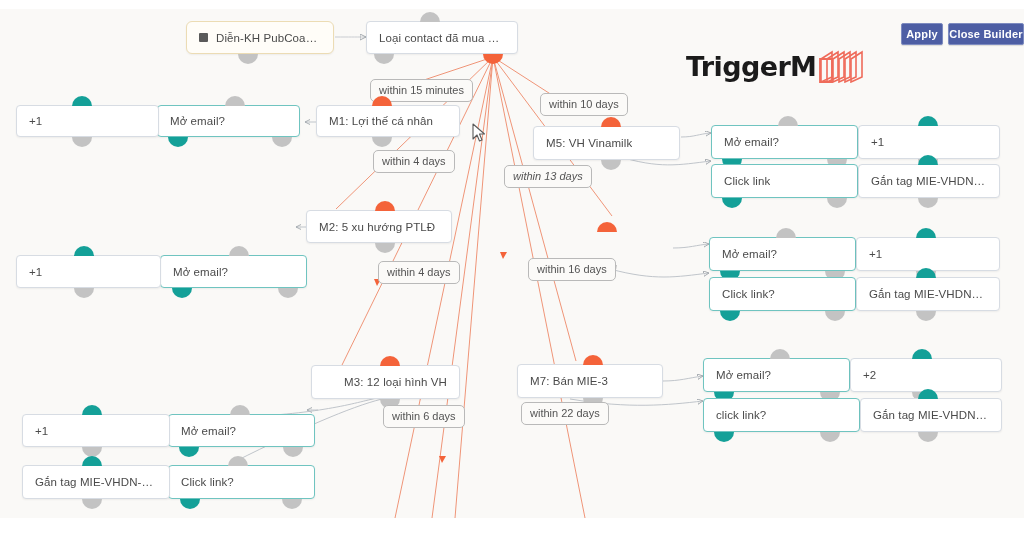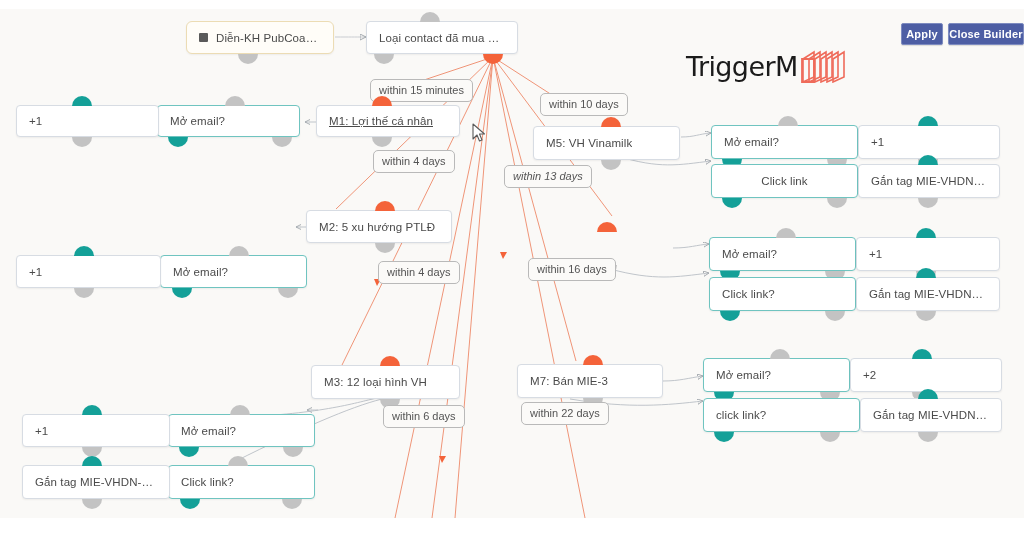--- a/index.html
+++ b/index.html
@@ -111,21 +111,21 @@
 
   
   #logo {
     position: absolute;
     left: 686px; top: 49px;
     display: flex;
     align-items: center;
   }
   #logo .word {
     font-size: 27px;
-    font-weight: normal;
+    font-weight: bold;
     color: #1b1b1b;
     letter-spacing: -0.6px;
     font-family: "DejaVu Sans", sans-serif;
   }
   #logo .mark {
     margin-left: 2px;
     width: 56px; height: 34px;
   }
 
   
@@ -204,21 +204,21 @@
 
     <div class="node" style="left:366px; top:12px; width:152px; height:33px;">
       <span class="lbl">Loại contact đã mua VHDN</span>
     </div>
     <div class="handle top h-grey" style="left:420px; top:3px;"></div>
     <div class="handle bot h-grey" style="left:374px; top:45px;"></div>
     <div class="handle bot h-orange" style="left:483px; top:45px;"></div>
 
     <div class="pill" style="left:370px; top:70px;">within 15 minutes</div>
 
-    <div class="node" style="left:316px; top:96px; width:144px; height:32px;text-decoration:underline;">
+    <div class="node" style="left:316px; top:96px; width:144px; height:32px;">
       <span class="lbl">M1: Lợi thế cá nhân</span>
     </div>
     <div class="handle top h-orange" style="left:372px; top:87px;"></div>
     <div class="handle bot h-grey" style="left:372px; top:128px;"></div>
 
     <div class="node teal" style="left:157px; top:96px; width:143px; height:32px;">
       <span class="lbl">Mở email?</span>
     </div>
     <div class="handle top h-grey" style="left:225px; top:87px;"></div>
     <div class="handle bot h-teal" style="left:168px; top:128px;"></div>
@@ -246,21 +246,21 @@
     <div class="handle bot h-grey" style="left:278px; top:279px;"></div>
 
     <div class="node" style="left:16px; top:246px; width:145px; height:33px;">
       <span class="lbl">+1</span>
     </div>
     <div class="handle top h-teal" style="left:74px; top:237px;"></div>
     <div class="handle bot h-grey" style="left:74px; top:279px;"></div>
 
     <div class="pill" style="left:378px; top:252px;">within 4 days</div>
 
-    <div class="node" style="left:311px; top:356px; width:149px; height:34px;">
+    <div class="node" style="left:311px; top:356px; width:149px; height:34px;justify-content:flex-end;">
       <span class="lbl">M3: 12 loại hình VH</span>
     </div>
     <div class="handle top h-orange" style="left:380px; top:347px;"></div>
     <div class="handle bot h-grey" style="left:380px; top:390px;"></div>
 
     <div class="pill" style="left:383px; top:396px;">within 6 days</div>
 
     <div class="node teal" style="left:168px; top:405px; width:147px; height:33px;">
       <span class="lbl">Mở email?</span>
     </div>
@@ -303,21 +303,21 @@
     <div class="handle top h-grey" style="left:778px; top:107px;"></div>
     <div class="handle bot h-teal" style="left:722px; top:150px;"></div>
     <div class="handle bot h-grey" style="left:827px; top:150px;"></div>
 
     <div class="node" style="left:858px; top:116px; width:142px; height:34px;">
       <span class="lbl">+1</span>
     </div>
     <div class="handle top h-teal" style="left:918px; top:107px;"></div>
     <div class="handle bot h-grey" style="left:918px; top:150px;"></div>
 
-    <div class="node teal" style="left:711px; top:155px; width:147px; height:34px;justify-content:center;">
+    <div class="node teal" style="left:711px; top:155px; width:147px; height:34px;">
       <span class="lbl">Click link</span>
     </div>
     <div class="handle bot h-teal" style="left:722px; top:189px;"></div>
     <div class="handle bot h-grey" style="left:827px; top:189px;"></div>
 
     <div class="node" style="left:858px; top:155px; width:142px; height:34px;">
       <span class="lbl">Gắn tag MIE-VHDN-Quan ...</span>
     </div>
     <div class="handle top h-teal" style="left:918px; top:146px;"></div>
     <div class="handle bot h-grey" style="left:918px; top:189px;"></div>

